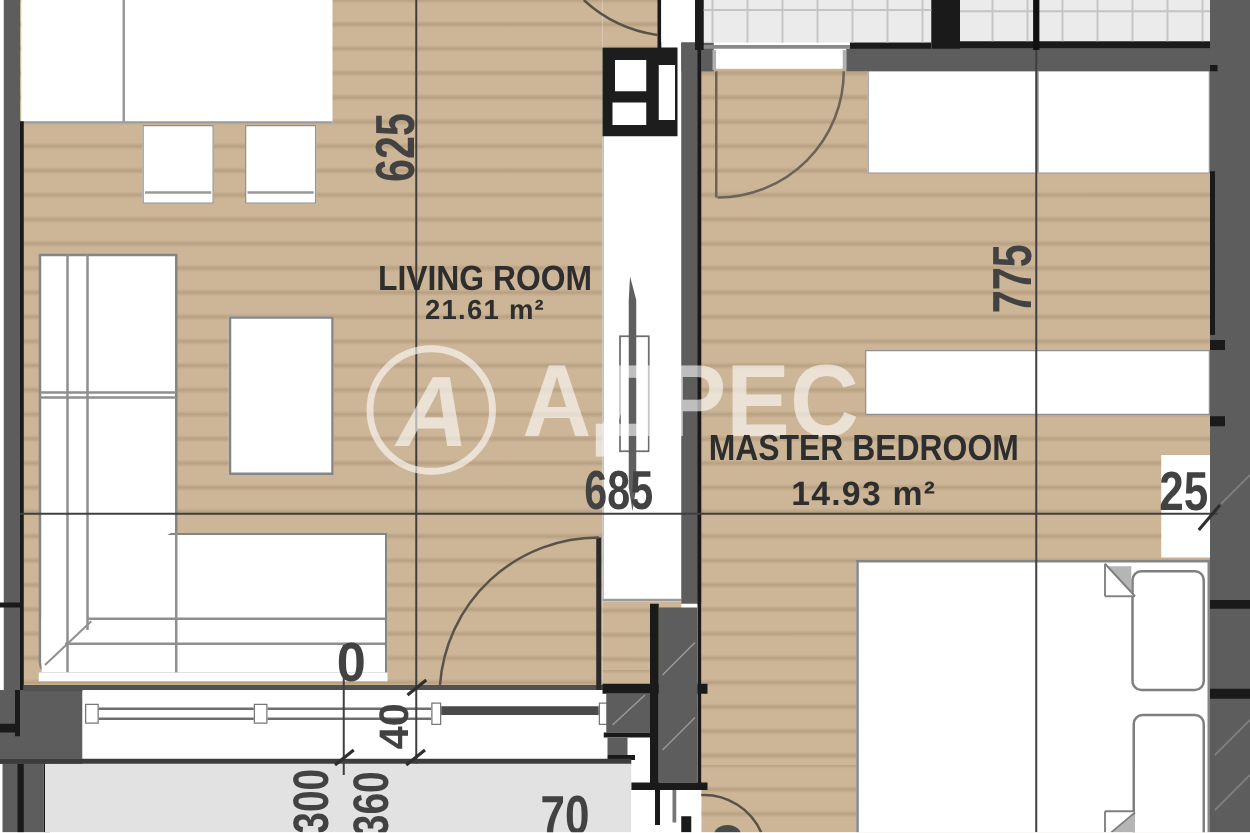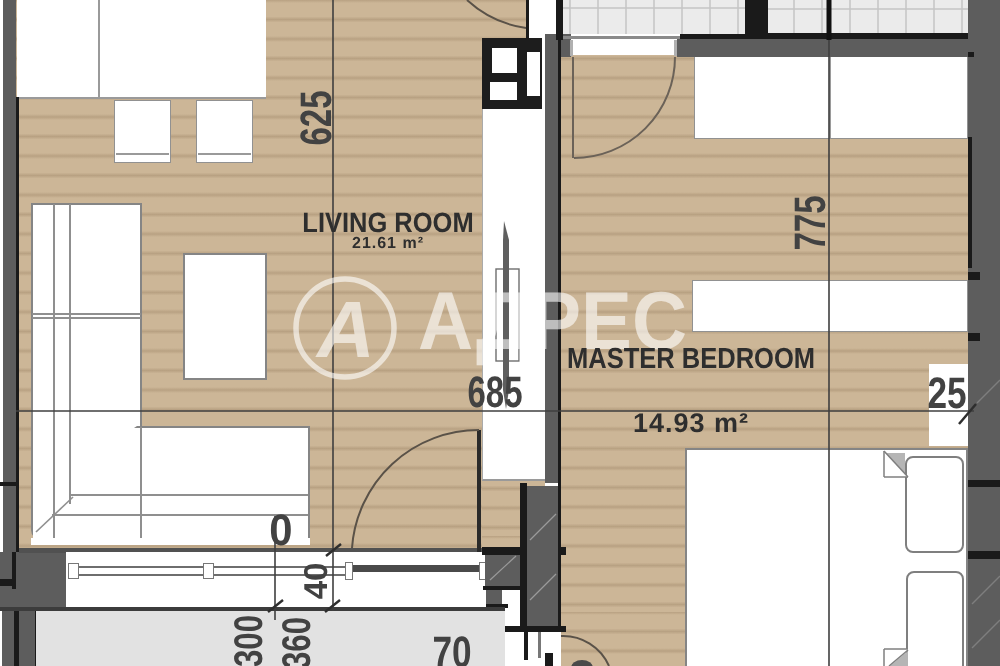--- a/index.html
+++ b/index.html
@@ -278,24 +278,24 @@
 
 <svg class="abs" style="left:289px;top:272px;" width="112" height="112" viewBox="0 0 112 112">
   <circle cx="56" cy="56" r="49" fill="none" stroke="rgba(255,255,255,0.6)" stroke-width="5.5"></circle>
   <text x="57" y="85" text-anchor="middle" font-family="Liberation Sans,sans-serif" font-weight="bold" font-style="italic" font-size="80" fill="rgba(255,255,255,0.6)">А</text>
 </svg>
 
 <div class="abs" style="left:418px;top:281px;width:260px;color:rgba(255,255,255,0.6);font-weight:bold;font-size:82px;line-height:1;transform:scaleX(0.93);transform-origin:left;">АДРЕС</div>
 
 
 <div class="roomtxt" style="left:388px;top:207px;transform:translateX(-50%) scaleX(0.91);font-size:28px;">LIVING ROOM</div>
-<div class="roomtxt" style="left:388px;top:235px;transform:translateX(-50%);font-size:16px;letter-spacing:1px;">21.61 m²</div>
+<div class="roomtxt" style="left:388px;top:235px;transform:translateX(-50%);font-size:22px;letter-spacing:1px;">21.61 m²</div>
 
 <div class="roomtxt" style="left:691px;top:343px;transform:translateX(-50%) scaleX(0.88);font-size:29px;">MASTER BEDROOM</div>
-<div class="roomtxt" style="left:691px;top:380px;transform:translateX(-50%);font-size:27px;letter-spacing:1px;margin-top:28px;">14.93 m²</div>
+<div class="roomtxt" style="left:691px;top:380px;transform:translateX(-50%);font-size:27px;letter-spacing:1px;">14.93 m²</div>
 
 <div class="dimtxt" style="left:317px;top:118px;transform:translate(-50%,-50%) rotate(-90deg) scaleX(0.75);">625</div>
 
 <div class="dimtxt" style="left:811px;top:223px;transform:translate(-50%,-50%) rotate(-90deg) scaleX(0.75);">775</div>
 
 <div class="dimtxt" style="left:495px;top:393px;transform:translate(-50%,-50%) scaleX(0.75);">685</div>
 
 <div class="dimtxt" style="left:947px;top:394px;transform:translate(-50%,-50%) scaleX(0.8);font-size:44px;">25</div>
 
 <div class="dimtxt" style="left:315px;top:581px;transform:translate(-50%,-50%) rotate(-90deg);font-size:33px;">40</div>

